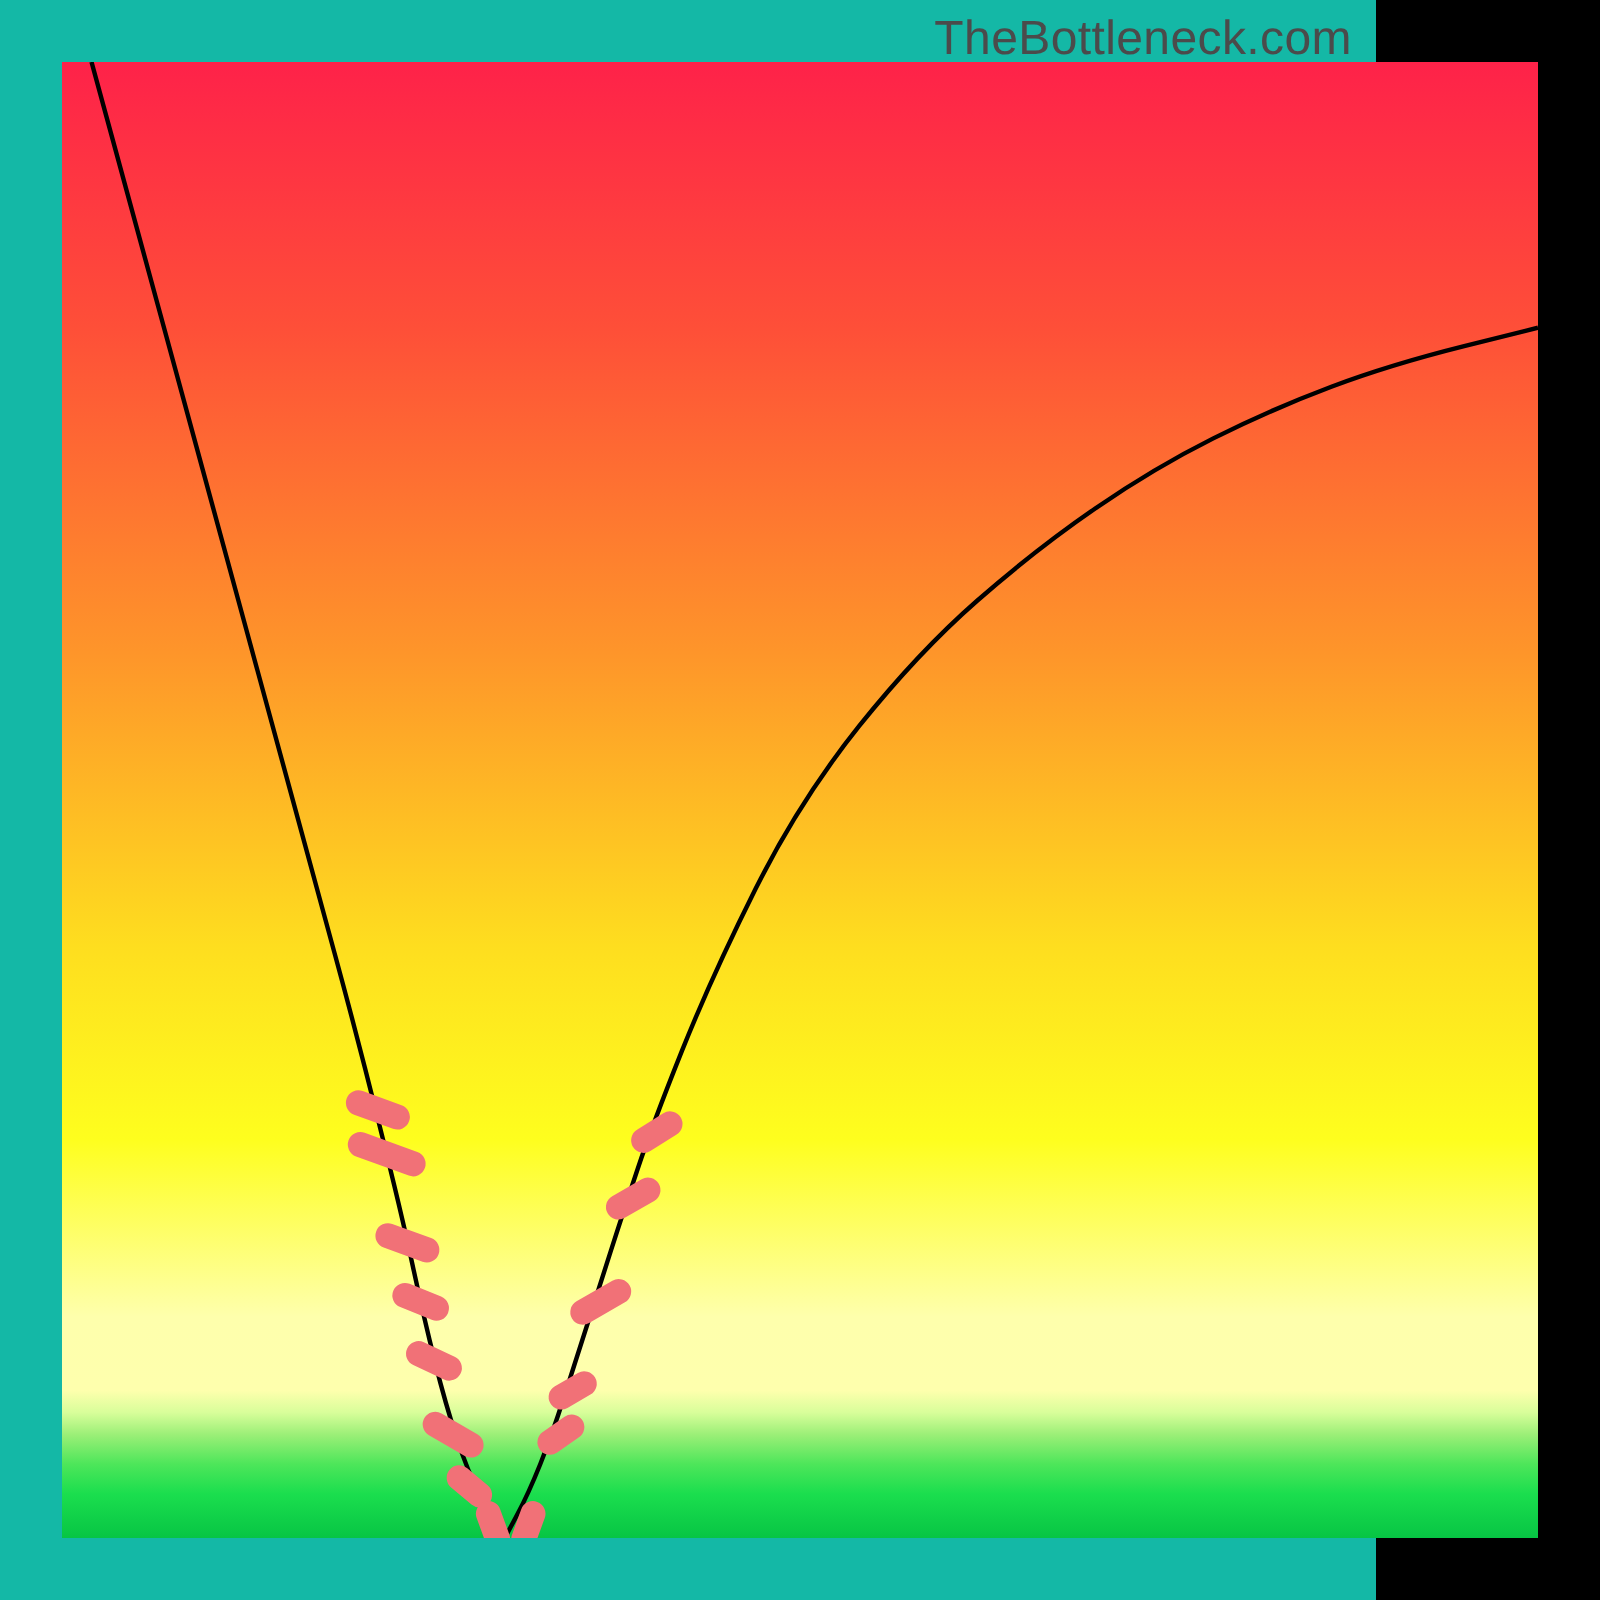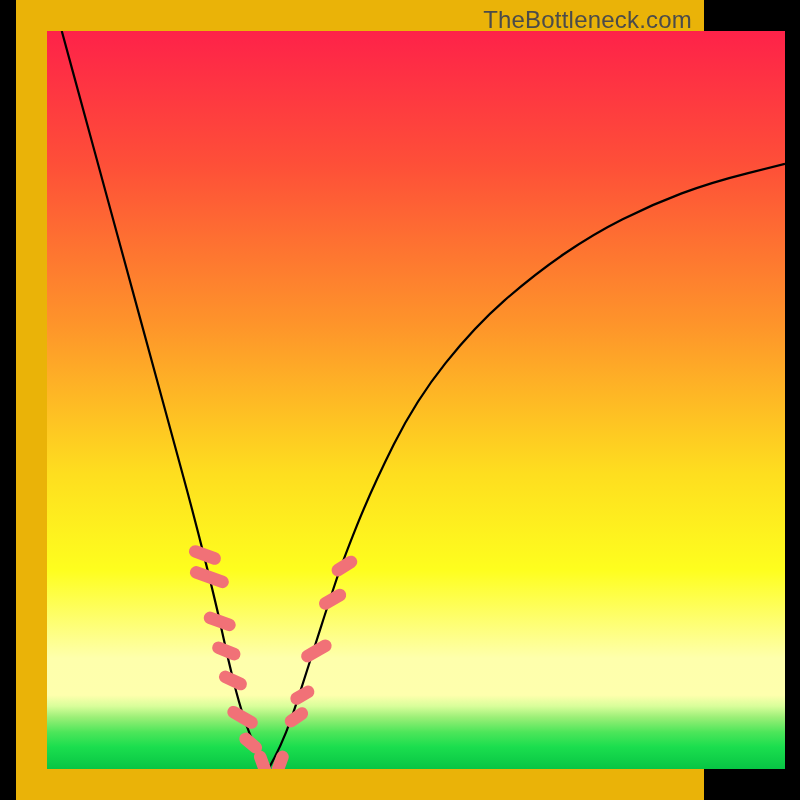--- a/index.html
+++ b/index.html
@@ -6,25 +6,25 @@
     margin: 0;
     padding: 0;
     width: 800px;
     height: 800px;
     overflow: hidden;
     background: #000;
     font-family: Arial, Helvetica, sans-serif;
   }
   .frame {
     position: absolute;
-    left: 16px;
+    left: 0;
     top: 0;
     width: 688px;
     height: 800px;
-    background: #eab308;
+    background: #14b8a6;
   }
   .plot {
     position: absolute;
     left: 31px;
     top: 31px;
     width: 738px;
     height: 738px;
     overflow: hidden;
   }
   .gradient-bg {

